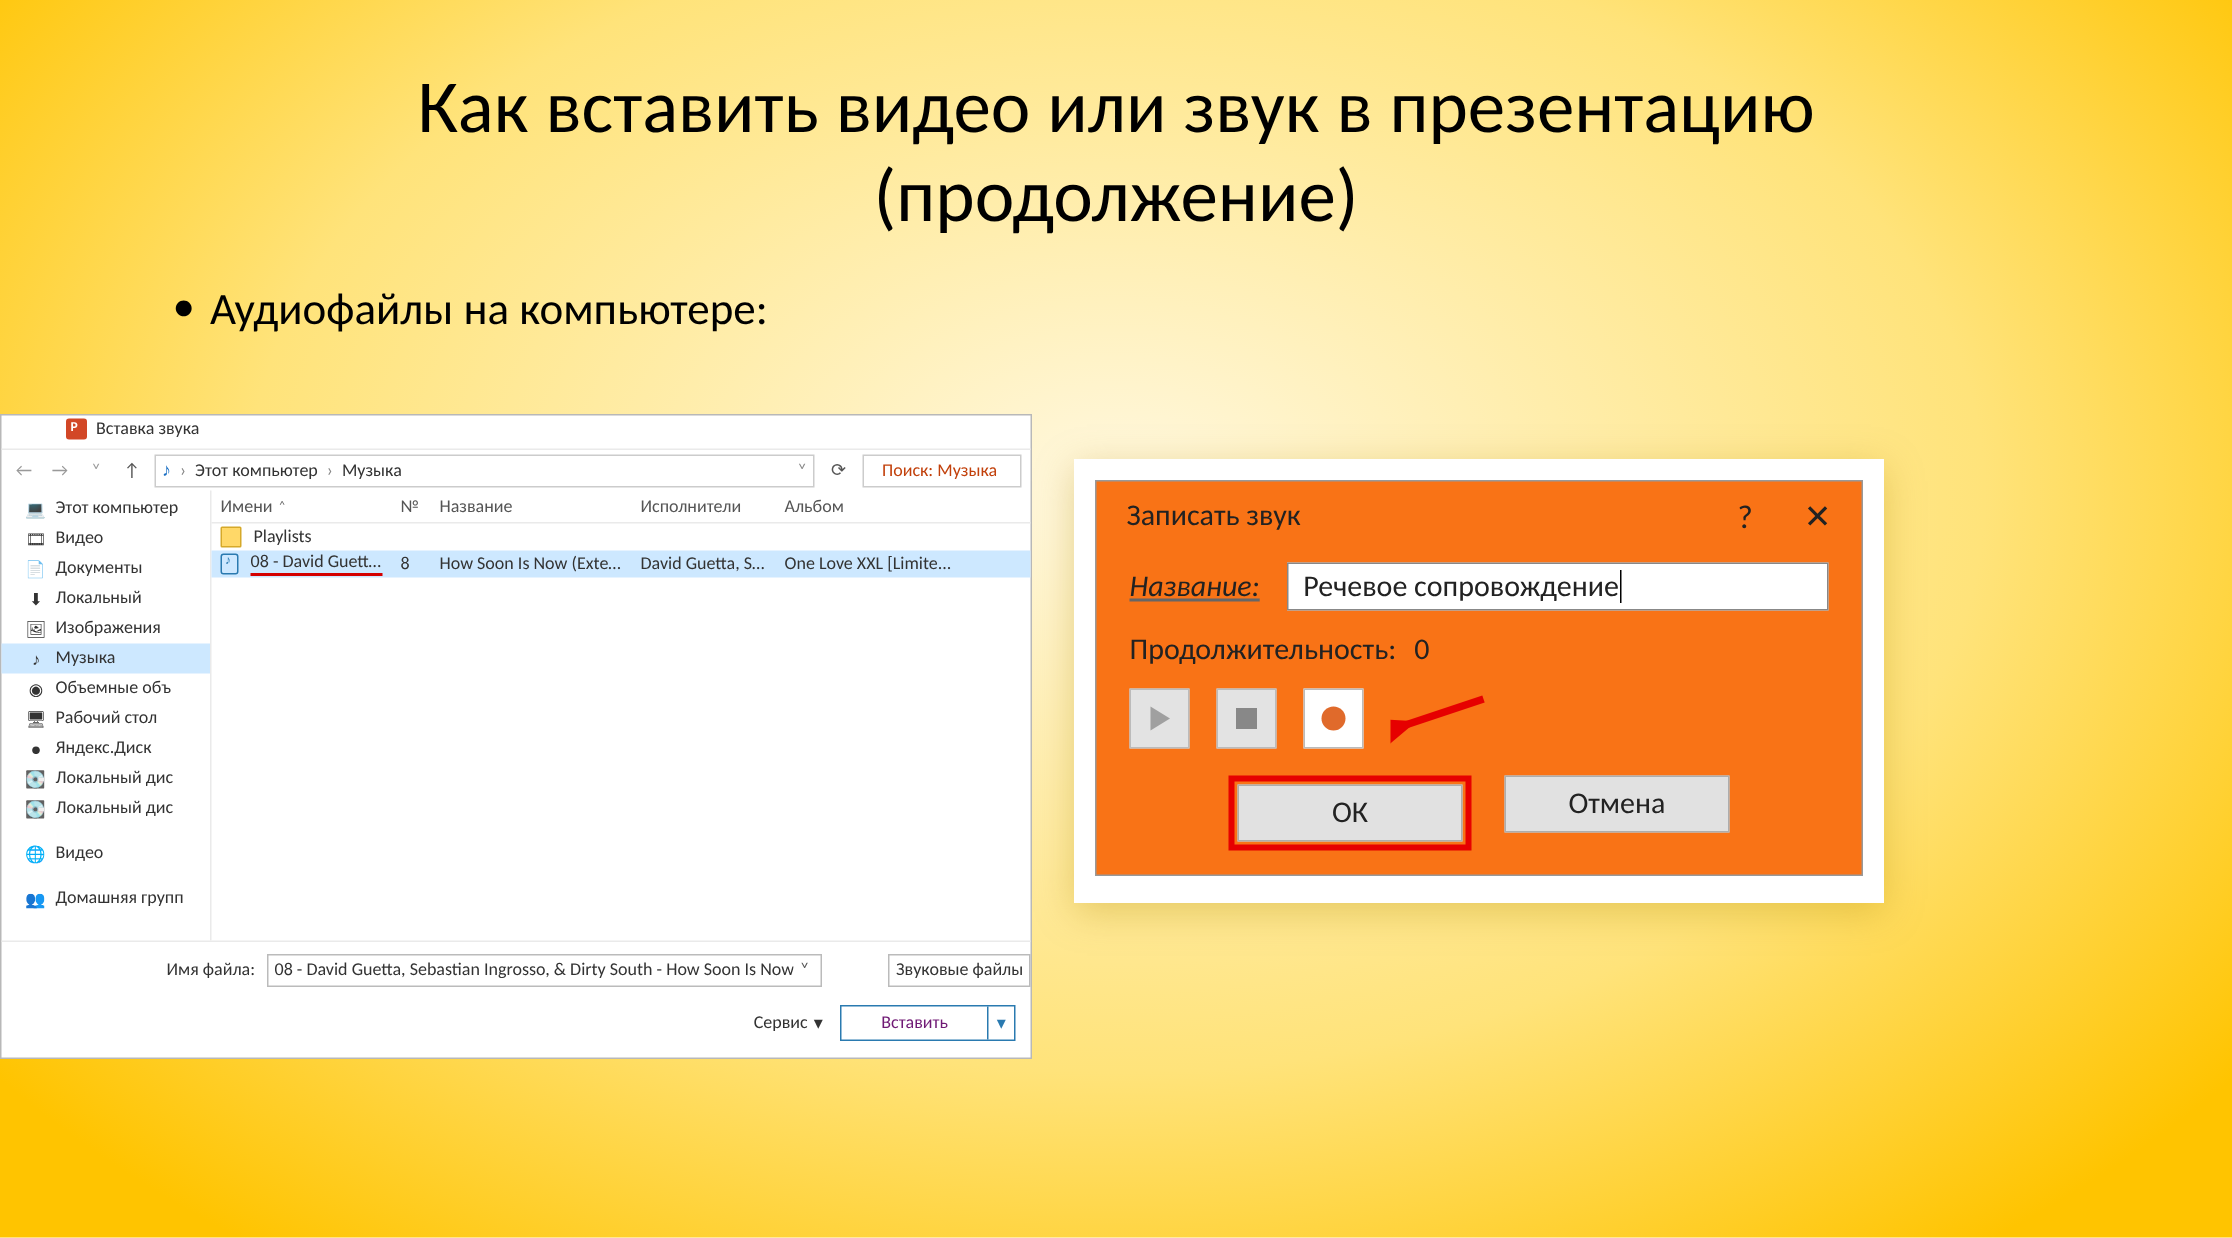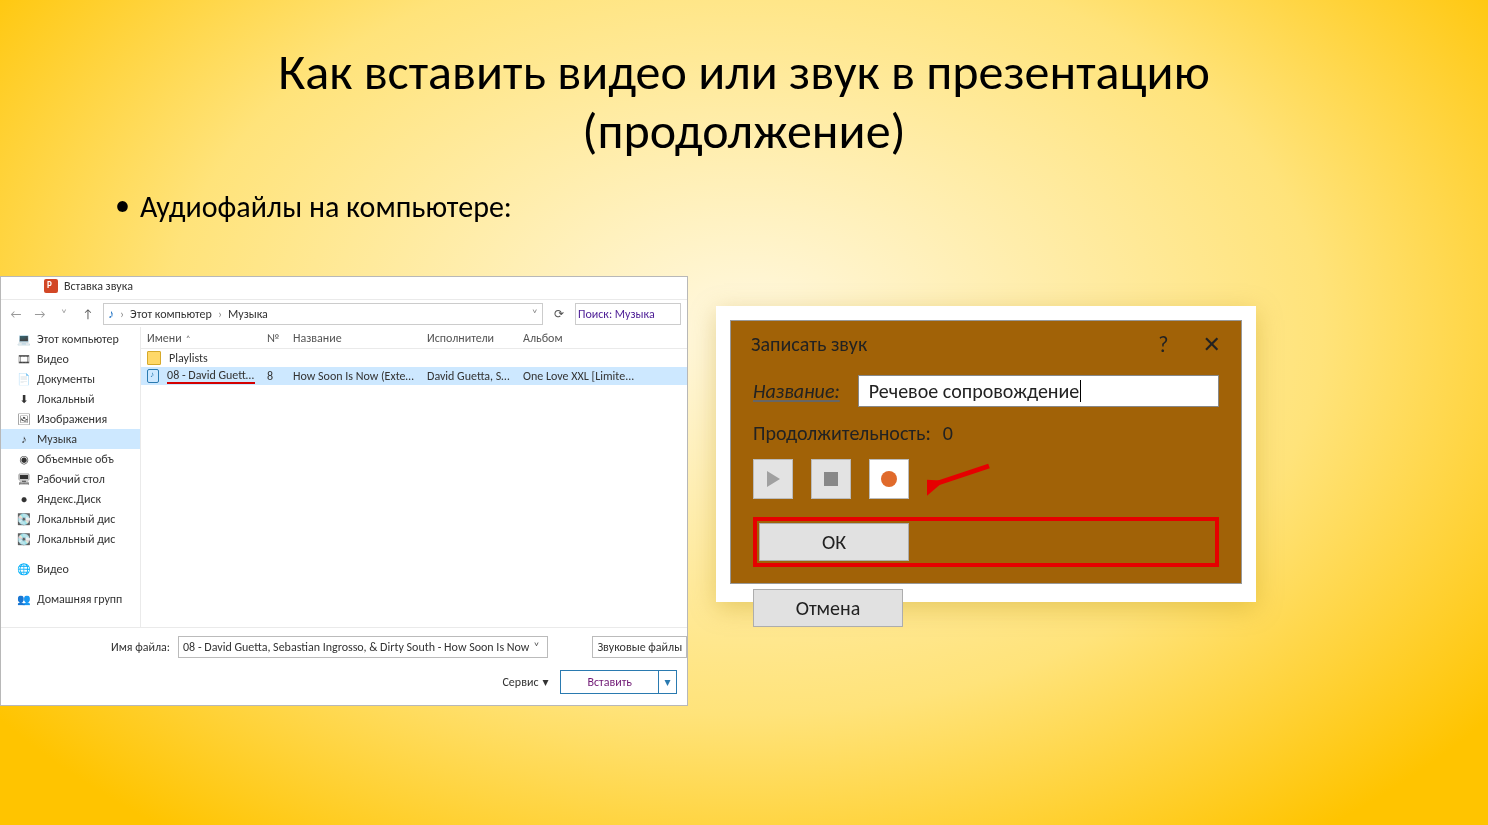--- a/index.html
+++ b/index.html
@@ -24,21 +24,21 @@
 .pp-icon { width: 14px; height: 14px; background: #d24726; border-radius: 2px; position: relative; }
 .pp-icon::after { content: "P"; color:#fff; font-size:9px; font-weight:bold; position:absolute; left:3px; top:0; }
 .fd-navrow { height: 28px; display: flex; align-items: center; gap: 6px; border-top: 1px solid #eaeaea; padding: 0 6px; }
 .nav-arrow { width: 18px; height: 18px; color: #999; text-align: center; line-height: 18px; }
 .nav-arrow.enabled { color: #555; }
 .addr-bar { flex: 1; display: flex; align-items: center; gap: 6px; border: 1px solid #ccc; height: 22px; padding: 0 4px; }
 .music-icon { color: #1a6fc4; }
 .addr-seg { color: #333; }
 .addr-sep { color: #888; }
 .refresh { width: 20px; text-align: center; color: #555; }
-.search-box { width: 106px; height: 22px; border: 1px solid #ccc; color: #4c1d95; padding: 0 2px; display:flex; align-items:center; }
+.search-box { width: 106px; height: 22px; border: 1px solid #ccc; color: #c2410c; padding: 0 12px; display:flex; align-items:center; }
 .fd-toolbar { height: 26px; display:flex; align-items:center; gap:18px; padding: 0 10px; border-top:1px solid #eaeaea; border-bottom:1px solid #eaeaea; justify-content:space-between; }
 .fd-toolbar .left { display:flex; gap:18px; }
 .organize { color:#1a6fc4; }
 .newfolder { color:#1a6fc4; }
 .view-icons { display:flex; gap:6px; color:#666; padding-right:6px; }
 
 .fd-body { display:flex; height: 300px; }
 .fd-sidebar { width: 140px; border-right:1px solid #eaeaea; padding: 2px 0; }
 .sb-item { display:flex; align-items:center; gap:6px; padding: 2px 8px 2px 16px; height:20px; }
 .sb-item.selected { background:#cde8ff; }
@@ -71,39 +71,39 @@
 .fn-dd { width:14px; text-align:center; color:#555; }
 .filter-box { width:96px; height:22px; border:1px solid #bbb; padding:0 4px; display:flex; align-items:center;margin-left:36px; }
 .btn-row { display:flex; justify-content:flex-end; align-items:center; gap:12px; }
 .tools { color:#333; display:flex; align-items:center; gap:4px; }
 .insert-btn { display:flex; border:1px solid #2a7ab0; height:24px; }
 .insert-btn .main { padding:0 26px; display:flex; align-items:center; color:#701a75; }
 .insert-btn .dd { width:18px; border-left:1px solid #2a7ab0; display:flex; align-items:center; justify-content:center; color:#2a7ab0; }
 
 
 .rec-outer { position:absolute; left:716px; top:306px; width:540px; height:296px; background:#fff; box-shadow: 0 6px 24px rgba(180,140,0,.35); padding:14px; }
-.record-dialog { position:absolute; left:730px; top:320px; width:512px; height:264px; background:#a16207; border:1px solid #999; font-size:20px; color:#222; }
+.record-dialog { position:absolute; left:730px; top:320px; width:512px; height:264px; background:#f97316; border:1px solid #999; font-size:20px; color:#222; }
 .rd-title { height:46px; display:flex; align-items:center; justify-content:space-between; padding:0 20px; }
 .rd-title .ttl { font-size:20px; }
 .rd-title .wnd { display:flex; gap:34px; font-size:22px; }
 .rd-body { padding: 8px 22px; }
 .rd-row { display:flex; align-items:center; gap:18px; margin-bottom:14px; }
 .rd-row .lbl { font-size:20px; }
 .rd-row .lbl.under { text-decoration: underline; text-decoration-color:#666; text-underline-offset:2px;font-style:italic; }
 .rd-input { flex:1; height:32px; background:#fff; border:1px solid #888; padding:0 10px; display:flex; align-items:center; font-size:20px; }
 .cursor { display:inline-block; width:1px; height:22px; background:#000; margin-left:1px; }
 .rd-media { display:flex; gap:18px; align-items:center; margin-top:6px; }
 .mbtn { width:40px; height:40px; background:#e3e3e3; border:1px solid #bbb; display:flex; align-items:center; justify-content:center; }
 .mbtn.play::before { content:""; border-left:13px solid #a0a0a0; border-top:8px solid transparent; border-bottom:8px solid transparent; }
 .mbtn.stop::before { content:""; width:14px; height:14px; background:#888; }
 .mbtn.rec  { background:#fff; border:1px solid #bbb; }
 .mbtn.rec::before { content:""; width:16px; height:16px; border-radius:50%; background:#e06a2b; }
 .red-arrow { position:relative; width:60px; height:30px; }
 .red-arrow svg { position:absolute; left:0; top:-4px; }
-.rd-actions { display:flex; gap:22px; justify-content:center; margin-top:18px;flex-direction:column; }
+.rd-actions { display:flex; gap:22px; justify-content:center; margin-top:18px; }
 .ok-wrap { border:4px solid #e60000; padding:2px; }
 .dlg-btn { width:150px; height:38px; background:#e1e1e1; border:1px solid #adadad; display:flex; align-items:center; justify-content:center; font-size:20px; }
 </style>
 </head>
 <body>
 
 <div class="slide-title">
   <div>Как вставить видео или звук в презентацию</div>
   <div>(продолжение)</div>
 </div>

